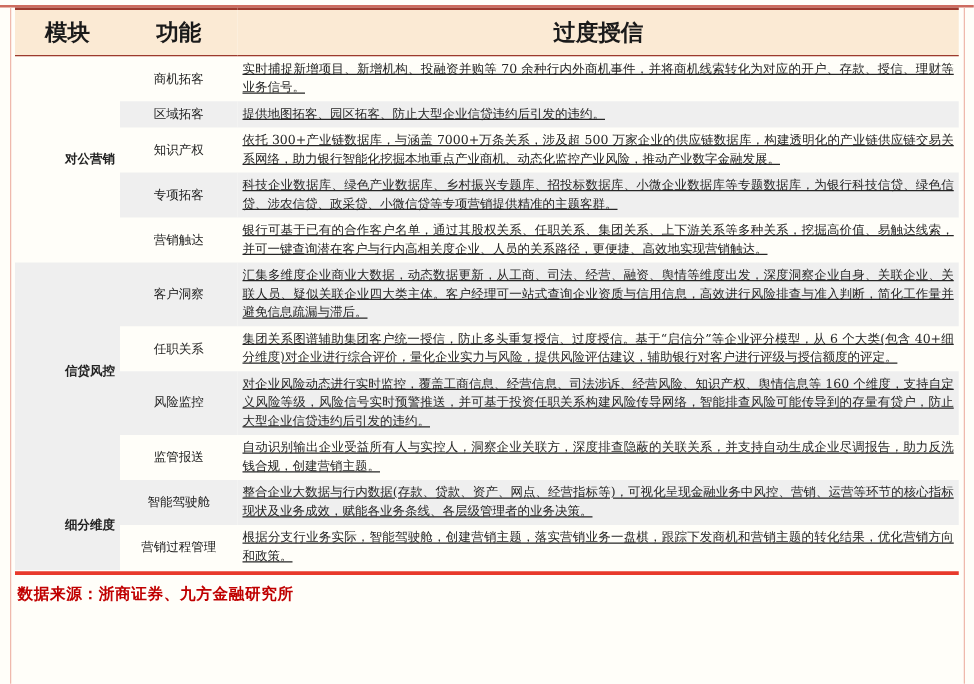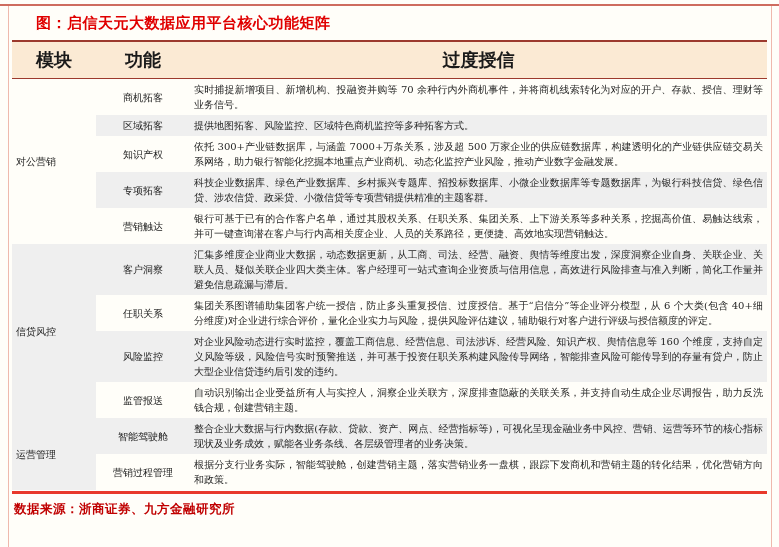--- a/index.html
+++ b/index.html
@@ -32,43 +32,42 @@
     border-bottom:1px solid #9C3A2E;
     font-size:18px;font-weight:bold;color:#1A1A1A;
     padding:6px 2px;text-align:center;
   }
   table.matrix td{
     font-size:10px;line-height:15px;
     padding:3px 4px;vertical-align:middle;
   }
   tr.shaded{background:#EFEFEF;}
   td.module{
-    text-align:left;font-weight:normal;color:#222;
+    text-align:right;font-weight:bold;color:#222;
     background:transparent;
   }
   td.function{text-align:center;white-space:nowrap;color:#222;}
-  td.highlight{text-align:justify;padding-right:10px;padding-left:5px;}
+  td.highlight{text-align:justify;padding-right:10px;padding-left:5px;text-decoration:underline;}
 
   .source-rule{height:3px;background:#E8392B;margin-top:1px;}
   .source-note{
     padding:7px 2px 0 2px;
     font-size:12.5px;font-weight:bold;color:#C00000;
     letter-spacing:0.5px;
   }
 </style>
 </head>
 <body>
 
 <div class="frame-top"></div>
 <div class="frame-left"></div>
 <div class="frame-right"></div>
 
 <div class="content">
 
-  <div class="fig-title">图：启信天元大数据应用平台核心功能矩阵</div>
 
   <table class="matrix">
     <colgroup>
       <col class="c-module">
         <col class="c-function">
         <col>
     </colgroup>
     <thead>
       <tr>
         <th>模块</th>
@@ -77,21 +76,21 @@
       </tr>
     </thead>
     <tbody>
       <tr>
         <td class="module" rowspan="5">对公营销</td>
         <td class="function">商机拓客</td>
         <td class="highlight">实时捕捉新增项目、新增机构、投融资并购等 70 余种行内外商机事件，并将商机线索转化为对应的开户、存款、授信、理财等业务信号。</td>
       </tr>
       <tr class="shaded">
         <td class="function">区域拓客</td>
-        <td class="highlight">提供地图拓客、风险监控、区域特色商机监控等多种拓客方式。</td>
+        <td class="highlight">提供地图拓客、园区拓客、防止大型企业信贷违约后引发的违约。</td>
       </tr>
       <tr>
         <td class="function">知识产权</td>
         <td class="highlight">依托 300+产业链数据库，与涵盖 7000+万条关系，涉及超 500 万家企业的供应链数据库，构建透明化的产业链供应链交易关系网络，助力银行智能化挖掘本地重点产业商机、动态化监控产业风险，推动产业数字金融发展。</td>
       </tr>
       <tr class="shaded">
         <td class="function">专项拓客</td>
         <td class="highlight">科技企业数据库、绿色产业数据库、乡村振兴专题库、招投标数据库、小微企业数据库等专题数据库，为银行科技信贷、绿色信贷、涉农信贷、政采贷、小微信贷等专项营销提供精准的主题客群。</td>
       </tr>
       <tr>
@@ -111,21 +110,21 @@
       <tr class="shaded">
         <td class="function">风险监控</td>
         <td class="highlight">对企业风险动态进行实时监控，覆盖工商信息、经营信息、司法涉诉、经营风险、知识产权、舆情信息等 160 个维度，支持自定义风险等级，风险信号实时预警推送，并可基于投资任职关系构建风险传导网络，智能排查风险可能传导到的存量有贷户，防止大型企业信贷违约后引发的违约。</td>
       </tr>
       <tr>
         <td class="function">监管报送</td>
         <td class="highlight">自动识别输出企业受益所有人与实控人，洞察企业关联方，深度排查隐蔽的关联关系，并支持自动生成企业尽调报告，助力反洗钱合规，创建营销主题。</td>
       </tr>
 
       <tr class="shaded">
-        <td class="module" rowspan="2">运营管理</td>
+        <td class="module" rowspan="2">细分维度</td>
         <td class="function">智能驾驶舱</td>
         <td class="highlight">整合企业大数据与行内数据(存款、贷款、资产、网点、经营指标等)，可视化呈现金融业务中风控、营销、运营等环节的核心指标现状及业务成效，赋能各业务条线、各层级管理者的业务决策。</td>
       </tr>
       <tr>
         <td class="function">营销过程管理</td>
         <td class="highlight">根据分支行业务实际，智能驾驶舱，创建营销主题，落实营销业务一盘棋，跟踪下发商机和营销主题的转化结果，优化营销方向和政策。</td>
       </tr>
     </tbody>
   </table>
 

